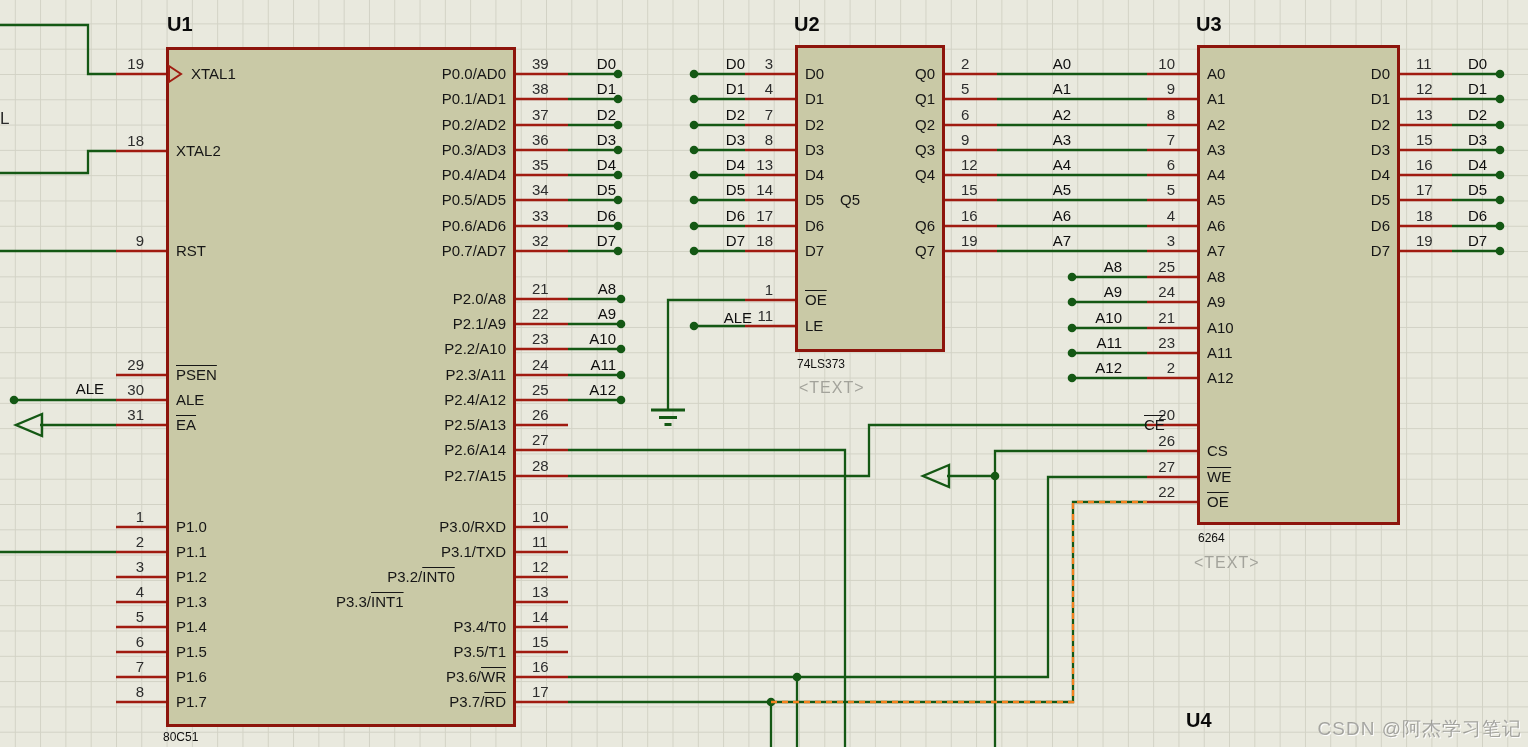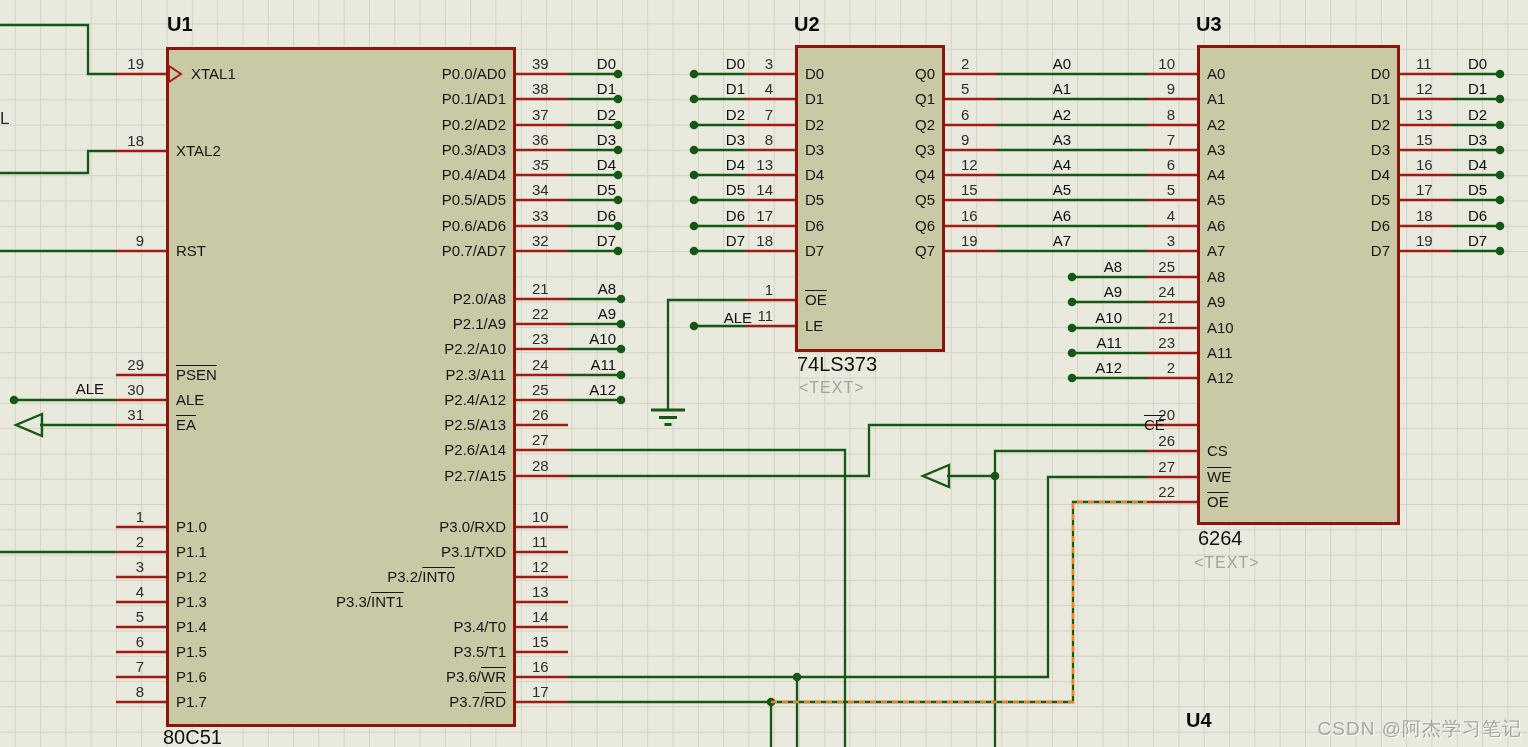--- a/index.html
+++ b/index.html
@@ -7,21 +7,21 @@
     background-color:#e9e9de;
     background-image:linear-gradient(#d2d2c5 1px,transparent 1px),
                      linear-gradient(90deg,#d2d2c5 1px,transparent 1px);
     background-size:25.3px 25.3px;background-position:14.8px 23.4px;
     font-family:"Liberation Sans","DejaVu Sans",sans-serif;}
   .chip{position:absolute;background:#c9c9a6;border:3px solid #8d150c;box-sizing:border-box;}
   .t{position:absolute;white-space:nowrap;font-size:15px;line-height:17px;color:#161616;}
   .num{font-size:15px;color:#2d2d2d;}
   .net{font-size:15px;color:#0e0e0e;}
   .title{font-size:20px;font-weight:700;color:#0a0a0a;}
-  .part{font-size:20px;color:#101010;}
+  .part{font-size:12px;color:#101010;}
   .ph{font-size:16px;color:#a3a39b;letter-spacing:1px;}
   .ov{text-decoration:overline;}
   #wires{position:absolute;left:0;top:0;}
   #watermark{position:absolute;right:6px;top:716px;font-size:19px;color:rgba(125,125,122,0.65);
     text-shadow:1px 1px 0 rgba(255,255,255,0.9);letter-spacing:1px;}
 </style>
 </head>
 <body>
 
 <div id="stage">
@@ -260,21 +260,21 @@
     <div class="t num" style="left: 108px; top: 683px; width: 36px; text-align: right;">8</div>
     <div class="t " style="left: 176px; top: 693px;">P1.7</div>
     <div class="t num" style="left: 532px; top: 55px; width: 36px;">39</div>
     <div class="t " style="left: 336px; top: 65px; width: 170px; text-align: right;">P0.0/AD0</div>
     <div class="t num" style="left: 532px; top: 80px; width: 36px;">38</div>
     <div class="t " style="left: 336px; top: 90px; width: 170px; text-align: right;">P0.1/AD1</div>
     <div class="t num" style="left: 532px; top: 106px; width: 36px;">37</div>
     <div class="t " style="left: 336px; top: 116px; width: 170px; text-align: right;">P0.2/AD2</div>
     <div class="t num" style="left: 532px; top: 131px; width: 36px;">36</div>
     <div class="t " style="left: 336px; top: 141px; width: 170px; text-align: right;">P0.3/AD3</div>
-    <div class="t num" style="left: 532px; top: 156px; width: 36px; font-style: italic;">35</div>
+    <div class="t num" style="left: 532px; top: 156px; width: 36px;">35</div>
     <div class="t " style="left: 336px; top: 166px; width: 170px; text-align: right;">P0.4/AD4</div>
     <div class="t num" style="left: 532px; top: 181px; width: 36px;">34</div>
     <div class="t " style="left: 336px; top: 191px; width: 170px; text-align: right;">P0.5/AD5</div>
     <div class="t num" style="left: 532px; top: 207px; width: 36px;">33</div>
     <div class="t " style="left: 336px; top: 217px; width: 170px; text-align: right;">P0.6/AD6</div>
     <div class="t num" style="left: 532px; top: 232px; width: 36px;">32</div>
     <div class="t " style="left: 336px; top: 242px; width: 170px; text-align: right;">P0.7/AD7</div>
     <div class="t num" style="left: 532px; top: 280px; width: 36px;">21</div>
     <div class="t " style="left: 336px; top: 290px; width: 170px; text-align: right;">P2.0/A8</div>
     <div class="t num" style="left: 532px; top: 305px; width: 36px;">22</div>
@@ -331,21 +331,21 @@
     <div class="t " style="left: 765px; top: 65px; width: 170px; text-align: right;">Q0</div>
     <div class="t num" style="left: 961px; top: 80px; width: 36px;">5</div>
     <div class="t " style="left: 765px; top: 90px; width: 170px; text-align: right;">Q1</div>
     <div class="t num" style="left: 961px; top: 106px; width: 36px;">6</div>
     <div class="t " style="left: 765px; top: 116px; width: 170px; text-align: right;">Q2</div>
     <div class="t num" style="left: 961px; top: 131px; width: 36px;">9</div>
     <div class="t " style="left: 765px; top: 141px; width: 170px; text-align: right;">Q3</div>
     <div class="t num" style="left: 961px; top: 156px; width: 36px;">12</div>
     <div class="t " style="left: 765px; top: 166px; width: 170px; text-align: right;">Q4</div>
     <div class="t num" style="left: 961px; top: 181px; width: 36px;">15</div>
-    <div class="t " style="left: 765px; top: 191px; width: 170px; text-align: right;">Q5</div>
+    <div class="t " style="left: 765px; top: 191px; width: 170px; text-align: center;">Q5</div>
     <div class="t num" style="left: 961px; top: 207px; width: 36px;">16</div>
     <div class="t " style="left: 765px; top: 217px; width: 170px; text-align: right;">Q6</div>
     <div class="t num" style="left: 961px; top: 232px; width: 36px;">19</div>
     <div class="t " style="left: 765px; top: 242px; width: 170px; text-align: right;">Q7</div>
     <div class="t num" style="left: 1139px; top: 55px; width: 36px; text-align: right;">10</div>
     <div class="t " style="left: 1207px; top: 65px;">A0</div>
     <div class="t num" style="left: 1139px; top: 80px; width: 36px; text-align: right;">9</div>
     <div class="t " style="left: 1207px; top: 90px;">A1</div>
     <div class="t num" style="left: 1139px; top: 106px; width: 36px; text-align: right;">8</div>
     <div class="t " style="left: 1207px; top: 116px;">A2</div>

